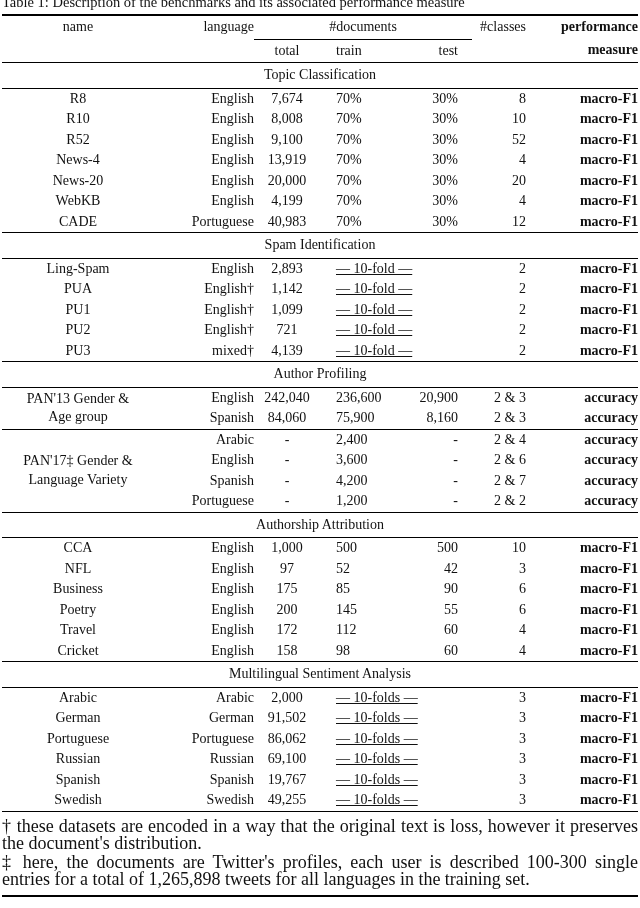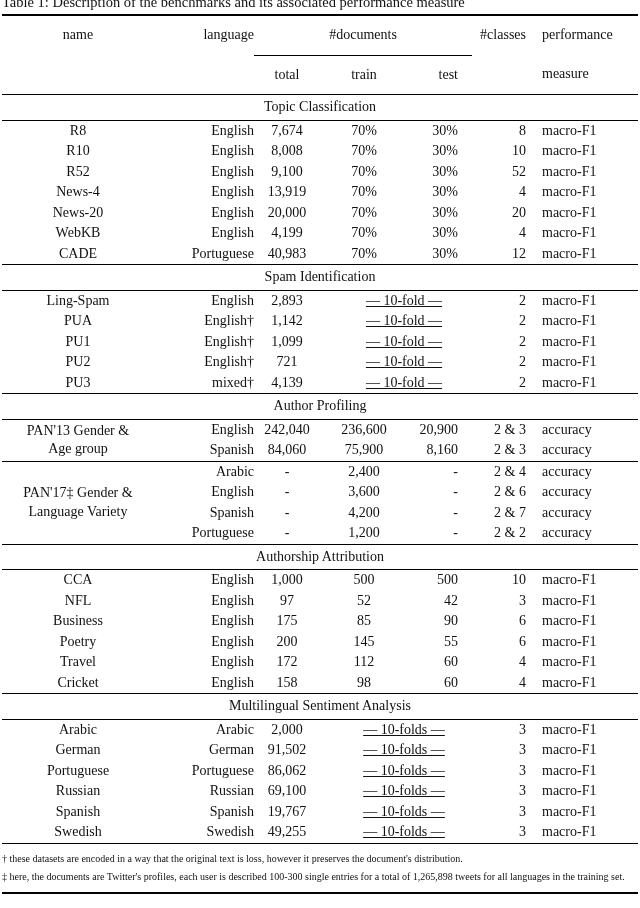--- a/index.html
+++ b/index.html
@@ -14,38 +14,38 @@
     white-space: nowrap; overflow: hidden;
   }
   table.bench {
     width: 636px; border-collapse: collapse; margin-top: 2px;
     border-top: 2px solid #000; border-bottom: 1.5px solid #000;
   }
   th, td {
     font-weight: normal; font-size: 14px; line-height: 18.5px;
     padding: 1px 0; vertical-align: middle;
   }
-  thead th { vertical-align: top; padding: 10px 0; }
+  thead th { vertical-align: top; padding: 2px 0; }
   th.h-docs { border-bottom: 1px solid #000; text-align: center; }
   th.h-name, td.c-name { text-align: center; }
   th.h-lang, td.c-lang { text-align: right; padding-left: 10px; }
   th.h-total, td.c-total { text-align: center; padding-right: 16px; }
-  th.h-train, td.c-train { text-align: center; padding-right: 14px; }
+  th.h-train, td.c-train { text-align: left; padding-right: 14px; }
   th.h-test,  td.c-test  { text-align: right; padding-right: 14px; }
   th.h-classes, td.c-classes { text-align: right; padding-right: 16px; }
-  th.h-perf, td.c-measure { text-align: left; }
+  th.h-perf, td.c-measure { text-align: right; font-weight: bold; }
   td.center { padding-right: 0; text-decoration: underline; }
   tr.section-row td {
     border-top: 1.8px solid #000; border-bottom: 1px solid #000;
     text-align: center; padding: 3px 0;
   }
   tr.rule-top td { border-top: 1px solid #000; }
   .footnotes { margin-top: 6px; width: 636px; }
   .footnotes p {
-    font-size: 10px; line-height: 17.5px; text-align: justify;
+    font-size: 18px; line-height: 17.5px; text-align: justify;
     margin-bottom: 1px;
   }
   .bottom-rule { width: 636px; border-top: 2px solid #000; margin-top: 6px; }
   .page-number { text-align: center; font-size: 14px; margin-top: 6px; }
 </style>
 </head>
 <body>
 
 <div class="page">
 

